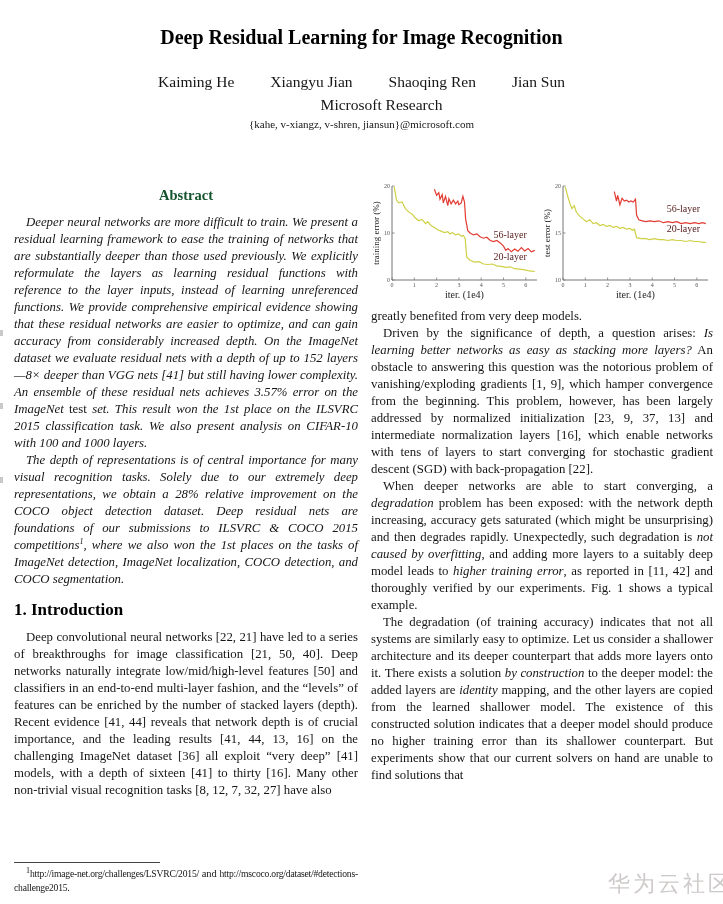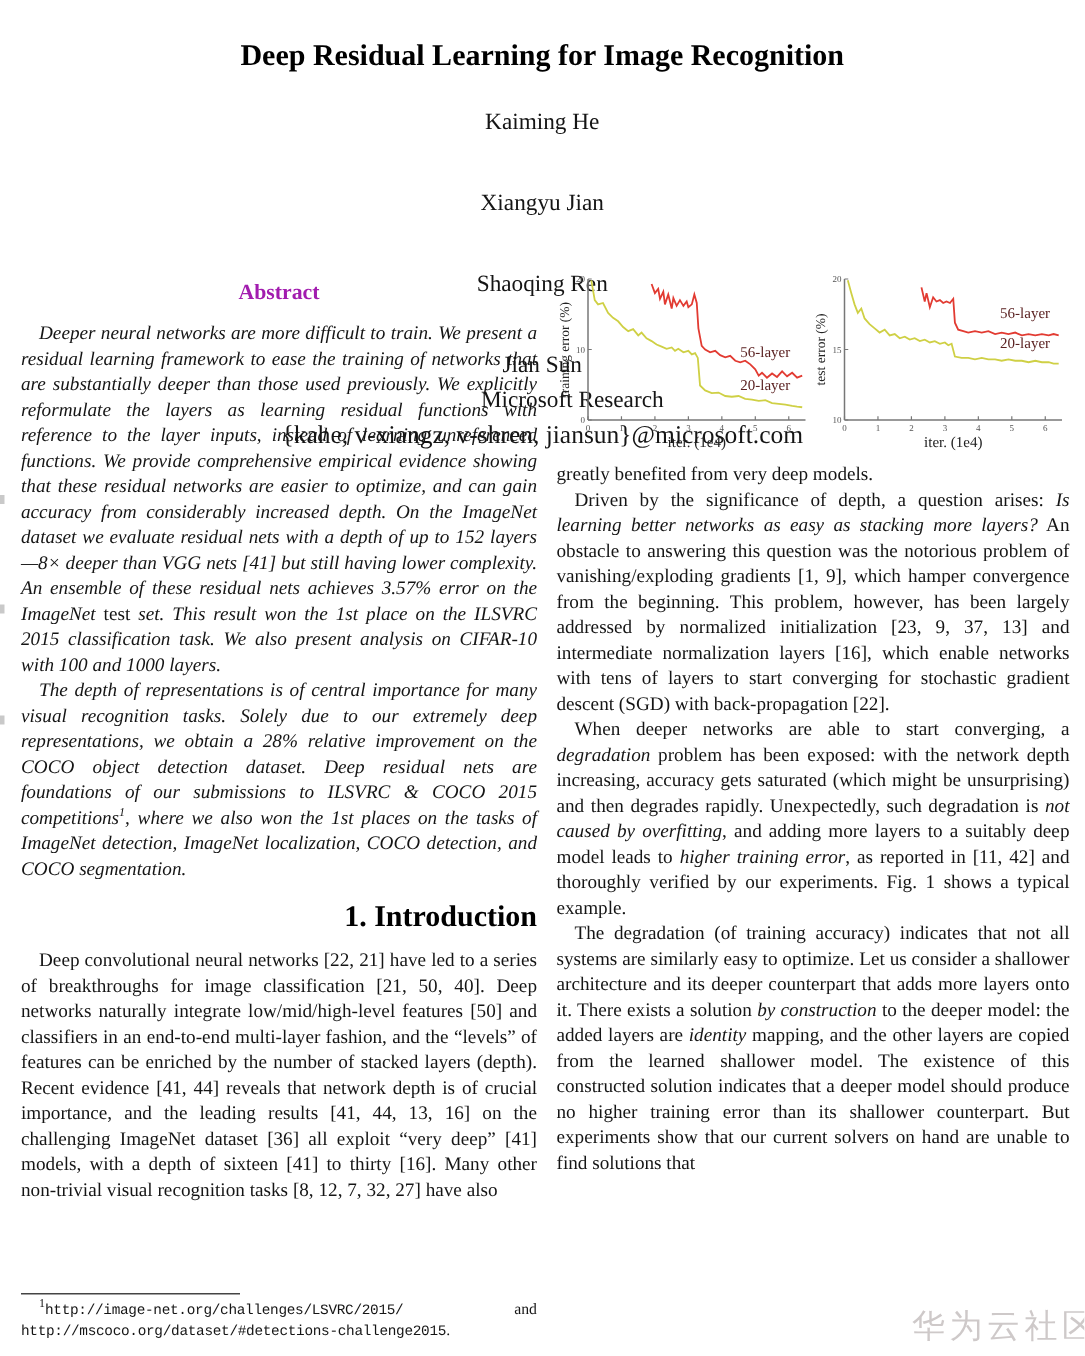--- a/index.html
+++ b/index.html
@@ -1,34 +1,34 @@
 <!DOCTYPE html>
 <html><head>
 <meta charset="utf-8">
 <style>
   html,body{margin:0;padding:0;background:#fff;}
   .page{position:relative;width:723px;height:904px;background:#ffffff;overflow:hidden;
         font-family:"Liberation Serif",serif;color:#151515;}
   
   .header{position:absolute;top:0;left:0;right:0;text-align:center;}
   .title{margin:26px 0 0;font-size:20px;font-weight:bold;color:#000;}
-  .authors{margin-top:24px;display:flex;justify-content:center;gap:36px;font-size:15.5px;flex-direction:column;}
+  .authors{margin-top:24px;display:flex;justify-content:center;gap:36px;font-size:15.5px;}
   .affiliation{margin-top:5px;font-size:15.5px;padding-left:40px;}
-  .emails{margin-top:4px;font-size:17px;}
+  .emails{margin-top:4px;font-size:11px;}
   
   .col-left{position:absolute;left:14px;top:185px;width:344px;height:715px;}
   .col-right{position:absolute;left:371px;top:180px;width:342px;}
-  .abstract-heading{text-align:center;font-size:14.5px;font-weight:bold;margin:2px 0 10px;color:#a21caf;}
-  .section-heading{font-size:20px;font-weight:bold;margin:12px 0 9px;color:#000;text-align:right;}
+  .abstract-heading{text-align:center;font-size:14.5px;font-weight:bold;margin:2px 0 10px;color:#14532d;}
+  .section-heading{font-size:17px;font-weight:bold;margin:12px 0 9px;color:#000;}
   p.body,p.abs{font-size:12.8px;line-height:17px;text-align:justify;margin:0;}
   p.abs{font-style:italic;}
   .indent{text-indent:12px;}
   .seg-n{font-style:normal;}
   .seg-i{font-style:italic;}
-  .seg-mono{font-family:Liberation Mono, monospace;font-size:9.6px;letter-spacing:-0.2px;}
+  .seg-mono{font-family:Liberation Serif, serif;font-size:9.6px;letter-spacing:-0.2px;}
   sup{font-size:8px;line-height:0;}
   
   .footnote{position:absolute;bottom:6px;left:0;width:100%;}
   .footnote-rule{width:146px;border-top:1px solid #444;margin-bottom:4px;}
   .fn{font-size:10.5px;line-height:13.5px;margin:0;text-align:justify;}
   
   .figure{display:flex;gap:0;margin:0 0 6px;}
   .chart{width:171px;height:122px;}
   .caption{font-size:11.8px;line-height:14.6px;text-align:justify;margin:0 0 14px;}
   

